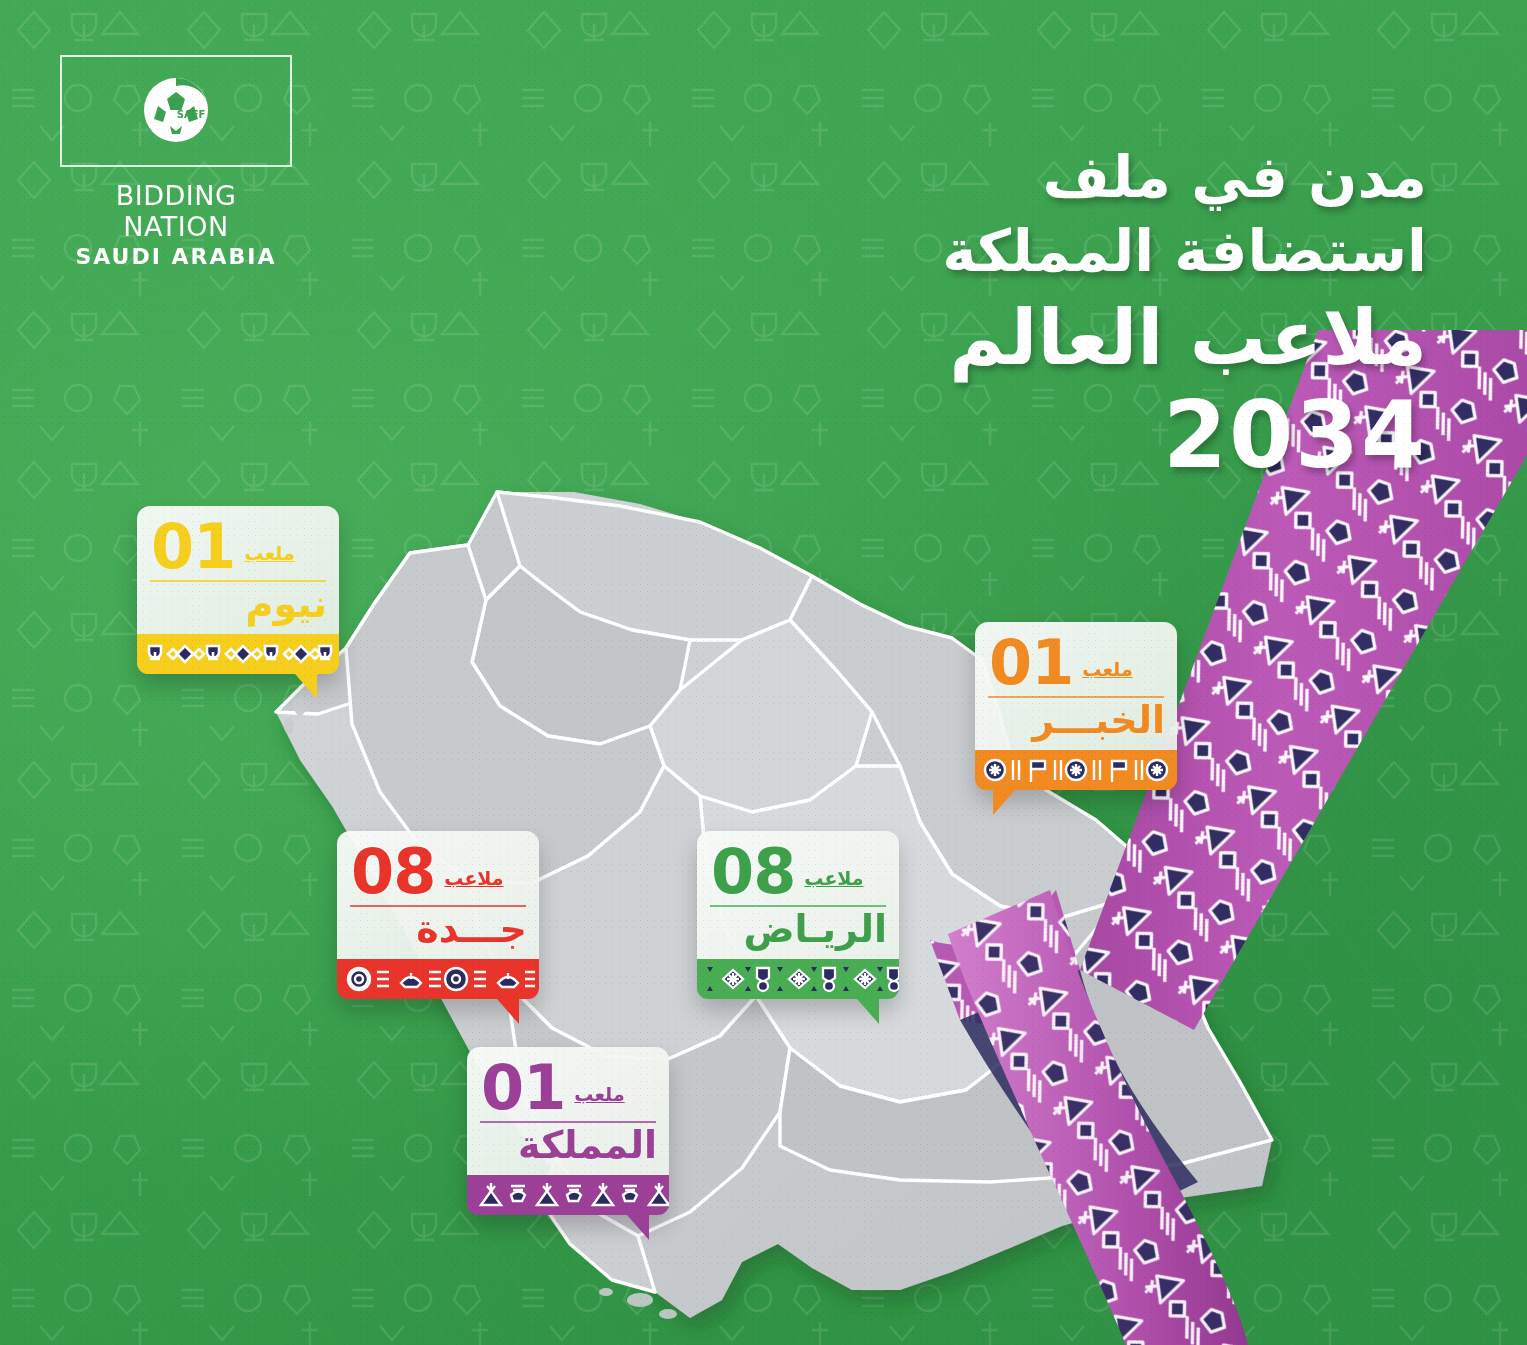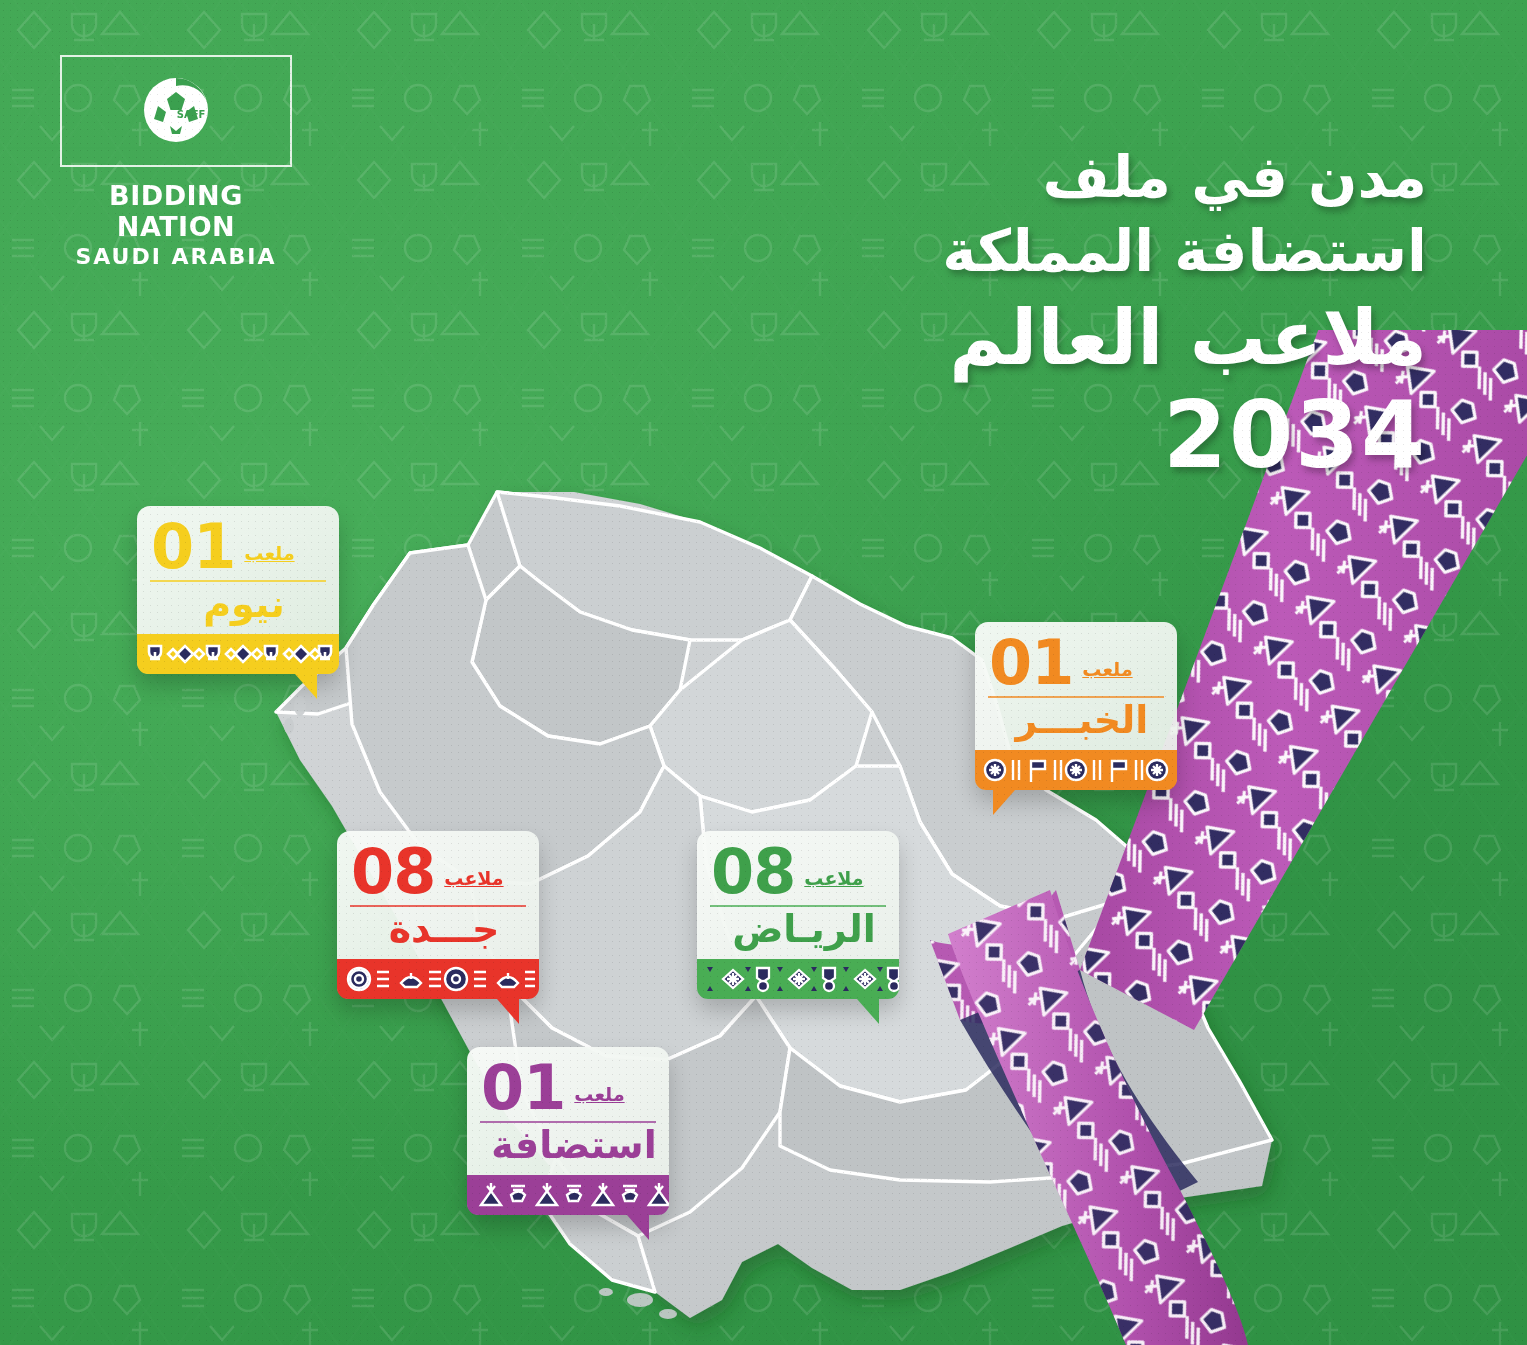--- a/index.html
+++ b/index.html
@@ -24,21 +24,21 @@
   .bgpat2{position:absolute;inset:0;opacity:.13;pointer-events:none;}
   .grain{position:absolute;inset:0;opacity:.20;pointer-events:none;
     background-image:radial-gradient(rgba(0,0,0,.5) .6px, rgba(0,0,0,0) .7px);
     background-size:7px 7px;}
 
   
   .logo{position:absolute;left:60px;top:55px;width:232px;text-align:center;}
   .logo-boxes{display:flex;height:108px;border:2px solid rgba(255,255,255,.85);}
   .lb{flex:1;display:flex;align-items:center;justify-content:center;position:relative;border-radius:24px;}
   .lb+.lb{border-left:2px solid rgba(255,255,255,.85);}
-  .logo-cap{color:#fff;font-weight:bold;letter-spacing:1px;}
+  .logo-cap{color:#fff;font-weight:normal;letter-spacing:1px;}
   .logo-l1{font-size:27px;margin-top:13px;letter-spacing:.5px;}
   .logo-l2{font-size:22px;margin-top:2px;letter-spacing:2px;font-weight:600;}
 
   
   .headline{position:absolute;right:100px;top:140px;width:640px;text-align:right;
             direction:rtl;color:#fff;text-shadow:3px 5px 6px rgba(0,0,0,.25);}
   .hl1{font-size:58px;font-weight:bold;line-height:1.28;text-align:right;}
   .hl2{font-size:58px;font-weight:bold;line-height:1.28;}
   .hl3{font-size:76px;font-weight:bold;line-height:1.22;margin-top:4px;}
   .hl4{font-size:92px;font-weight:bold;line-height:1.1;letter-spacing:2px;direction:ltr;}
@@ -48,21 +48,21 @@
 
   
   .card{position:absolute;width:202px;border-radius:13px;
         background:linear-gradient(145deg,rgba(248,251,248,.96),rgba(233,240,233,.93));
         box-shadow:0 12px 22px rgba(0,0,0,.20);direction:rtl;}
   .card .top{padding:12px 14px 4px 14px;display:flex;align-items:flex-end;
              justify-content:flex-end;gap:9px;}
   .card .unit{font-size:19px;font-weight:bold;padding-bottom:11px;text-decoration:underline;}
   .card .num{font-size:62px;font-weight:bold;line-height:.92;letter-spacing:-1px;direction:ltr;}
   .card .rule{height:2px;margin:1px 13px 0 13px;opacity:.75;}
-  .card .city{font-size:38px;font-weight:bold;text-align:center;padding:3px 12px 9px 24px;
+  .card .city{font-size:38px;font-weight:bold;text-align:right;padding:3px 12px 9px 24px;
               letter-spacing:2px;line-height:1.05;}
   .strip{height:40px;border-radius:0 0 11px 11px;position:relative;overflow:visible;}
   .strip .motifs{position:absolute;inset:0;border-radius:0 0 11px 11px;overflow:hidden;}
   .tail{position:absolute;width:0;height:0;bottom:-25px;
         border-left:22px solid transparent;border-right:0 solid transparent;}
 
   
   .ribbon{position:absolute;pointer-events:none;}
 </style>
 </head>
@@ -400,21 +400,21 @@
       <div class="tail" style="right:20px;border-top:25px solid #49AD54;"></div>
     </div>
   </div>
 
   <div class="card" style="left:467px;top:1047px;">
     <div class="top">
       <span class="unit" style="color:#9B3F97">ملعب</span>
       <span class="num" style="color:#9B3F97">01</span>
     </div>
     <div class="rule" style="background:#9B3F97"></div>
-    <div class="city" style="color:#9B3F97">استضافة</div>
+    <div class="city" style="color:#9B3F97">المملكة</div>
     <div class="strip" style="background:#9B3F97">
       <div class="motifs">
         <svg width="202" height="40" viewBox="0 0 202 40">
           <g stroke="#ffffff" stroke-width="2.4" fill="none">
             <g fill="#2B2B5E">
               <path d="M14 30 l10 -14 l10 14 z"></path>
               <path d="M70 30 l10 -14 l10 14 z"></path>
               <path d="M126 30 l10 -14 l10 14 z"></path>
               <path d="M182 30 l10 -14 l10 14 z"></path>
             </g>

